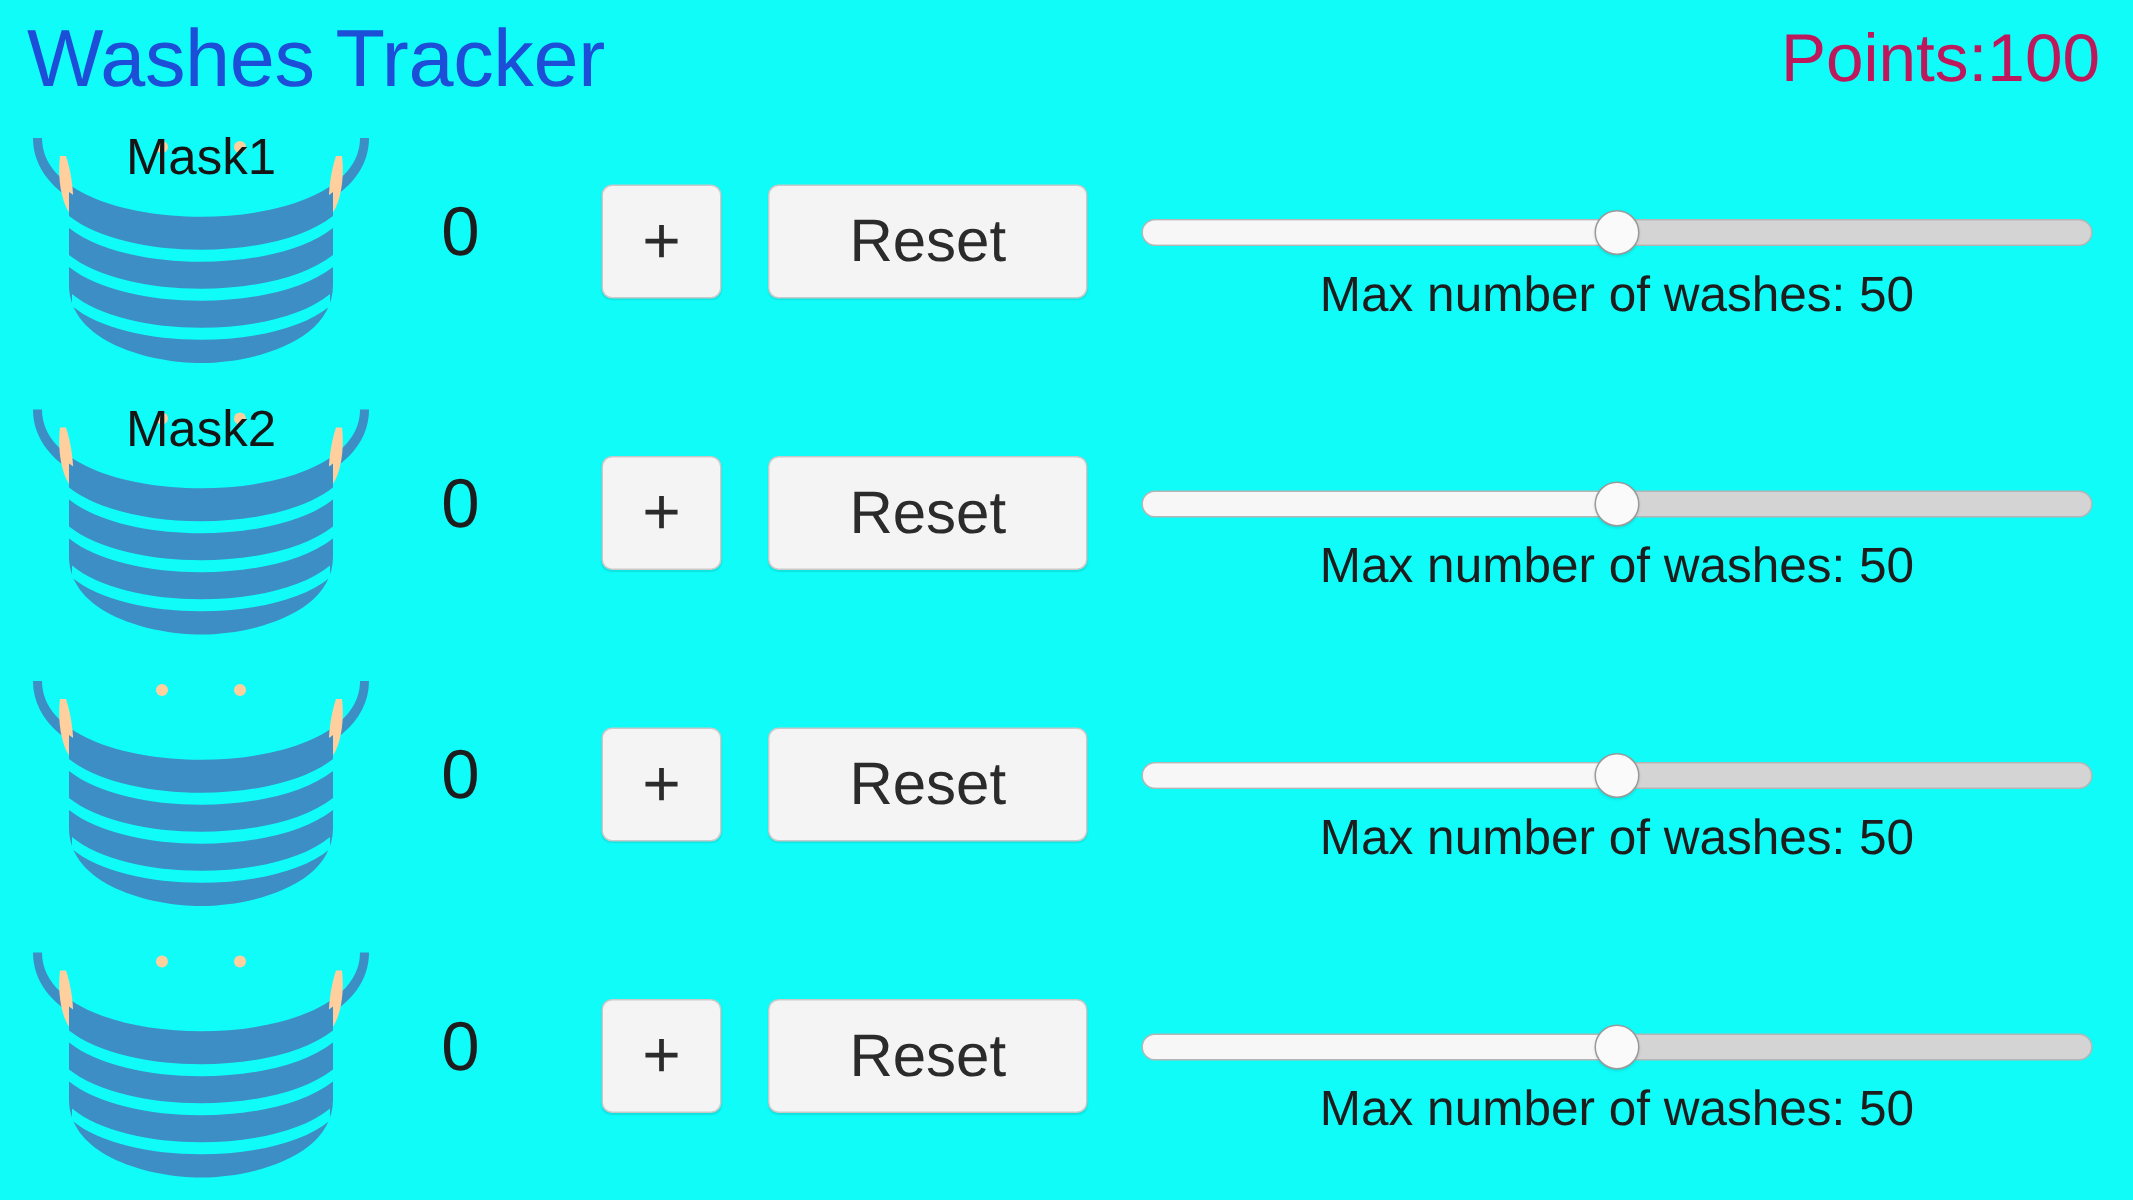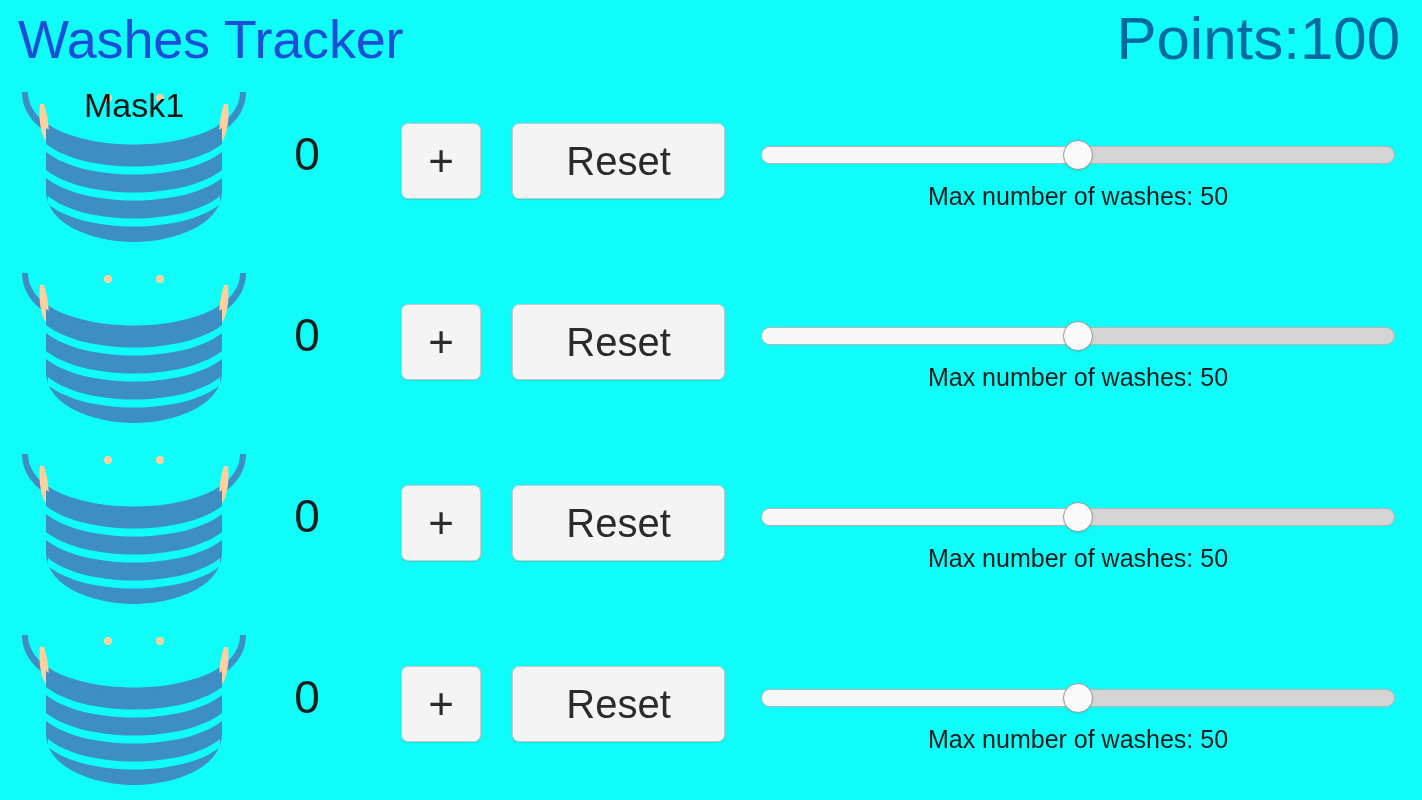--- a/index.html
+++ b/index.html
@@ -34,24 +34,24 @@
     font-weight: 400;
     line-height: 66px;
     letter-spacing: -0.2px;
     color: #1d4ed8;
     white-space: nowrap;
   }
   .points-display {
     position: absolute;
     right: 22px;
     top: 6px;
-    font-size: 60px;
+    font-size: 45px;
     font-weight: 400;
     line-height: 66px;
-    color: #0369a1;
+    color: #be185d;
     white-space: nowrap;
   }
   .points-display .points-label,
   .points-display .points-value {
     display: inline;
   }
 
   
   .mask-rows {
     position: absolute;
@@ -177,21 +177,21 @@
     border-radius: 50%;
     cursor: pointer;
     box-shadow: 0 1px 2px rgba(0,0,0,0.12);
   }
   .slider-caption {
     position: absolute;
     left: 0;
     top: 98px;
     width: 634px;
     text-align: center;
-    font-size: 25px;
+    font-size: 33px;
     line-height: 40px;
     color: #1d1d1d;
     white-space: nowrap;
   }
 </style>
 </head>
 <body>
 
 <div class="app-header">
   <div class="app-title">Washes Tracker</div>
@@ -255,20 +255,21 @@
         <circle cx="146" cy="16" r="4" fill="#ffcf9e"></circle>
 
         <path d="M32 46 L32 108 C 32 146, 86 160, 120 160 C 154 160, 208 146, 208 108 L208 46 C 175 72, 65 72, 32 46 Z" fill="#3d8ec4"></path>
 
         <path d="M32 62 C 70 92, 170 92, 208 62 L208 70 C 170 100, 70 100, 32 70 Z" fill="#0FFCF9"></path>
         <path d="M32 88 C 70 118, 170 118, 208 88 L208 96 C 170 126, 70 126, 32 96 Z" fill="#0FFCF9"></path>
         <path d="M34 114 C 70 144, 170 144, 206 114 L206 122 C 170 152, 70 152, 34 122 Z" fill="#0FFCF9"></path>
       </svg>
     </div>
 
+    <div class="mask-label">Mask2</div>
 
     <div class="wash-count">0</div>
 
     <button class="btn btn-increment">+</button>
     <button class="btn btn-reset">Reset</button>
 
     <div class="slider-group">
       <div class="slider-track">
         <div class="slider-fill" style="width: 50%;"></div>
         <div class="slider-thumb" style="left: 50%;"></div>

